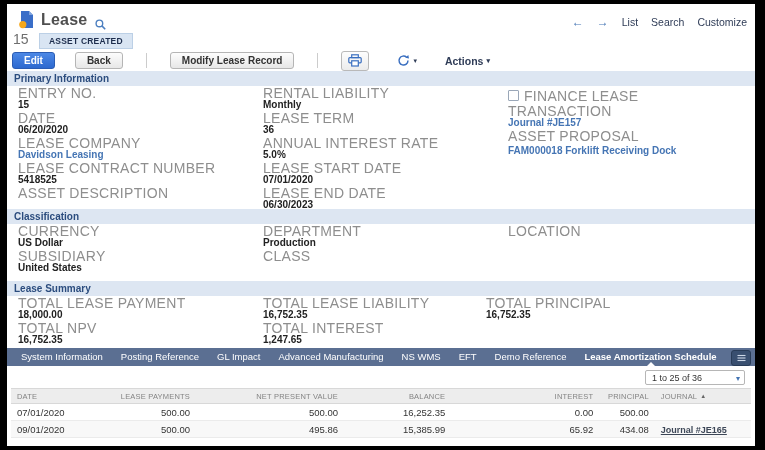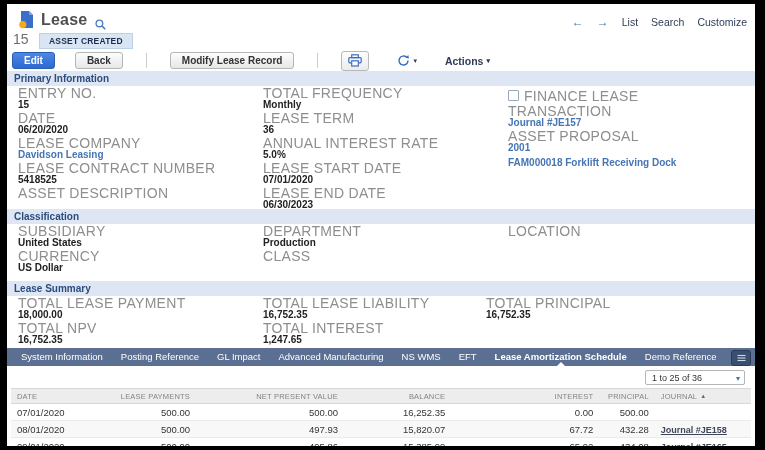--- a/index.html
+++ b/index.html
@@ -142,21 +142,21 @@
     <div class="field">
       <div class="flabel">LEASE CONTRACT NUMBER</div>
       <div class="fvalue">5418525</div>
     </div>
     <div class="field">
       <div class="flabel">ASSET DESCRIPTION</div>
     </div>
   </div>
   <div class="fcol" id="pcol2">
     <div class="field">
-      <div class="flabel">TOTAL FREQUENCY</div>
+      <div class="flabel">RENTAL LIABILITY</div>
       <div class="fvalue">Monthly</div>
     </div>
     <div class="field">
       <div class="flabel">LEASE TERM</div>
       <div class="fvalue">36</div>
     </div>
     <div class="field">
       <div class="flabel">ANNUAL INTEREST RATE</div>
       <div class="fvalue">5.0%</div>
     </div>
@@ -173,36 +173,35 @@
     <div class="cb-row">
       <span class="cb"></span>
       <span class="flabel">FINANCE LEASE</span>
     </div>
     <div class="field">
       <div class="flabel">TRANSACTION</div>
       <div class="fvalue"><a class="flink">Journal #JE157</a></div>
     </div>
     <div class="field">
       <div class="flabel">ASSET PROPOSAL</div>
-      <div class="fvalue"><a class="flink">2001</a></div>
     </div>
     <div class="field">
       <div class="fvalue"><a class="flink">FAM000018 Forklift Receiving Dock</a></div>
     </div>
   </div>
 
   <div class="sec-bar" id="bar-classification">Classification</div>
   <div class="fcol" id="ccol1">
     <div class="field">
+      <div class="flabel">CURRENCY</div>
+      <div class="fvalue">US Dollar</div>
+    </div>
+    <div class="field">
       <div class="flabel">SUBSIDIARY</div>
       <div class="fvalue">United States</div>
-    </div>
-    <div class="field">
-      <div class="flabel">CURRENCY</div>
-      <div class="fvalue">US Dollar</div>
     </div>
   </div>
   <div class="fcol" id="ccol2">
     <div class="field">
       <div class="flabel">DEPARTMENT</div>
       <div class="fvalue">Production</div>
     </div>
     <div class="field">
       <div class="flabel">CLASS</div>
       <div class="fvalue"></div>
@@ -243,22 +242,22 @@
     </div>
   </div>
 
   <div class="tabbar">
     <span class="tab">System Information</span>
     <span class="tab">Posting Reference</span>
     <span class="tab">GL Impact</span>
     <span class="tab">Advanced Manufacturing</span>
     <span class="tab">NS WMS</span>
     <span class="tab">EFT</span>
+    <span class="tab">Demo Reference</span>
     <span class="tab active">Lease Amortization Schedule</span>
-    <span class="tab">Demo Reference</span>
     <span class="collapse-btn">
       <svg width="11" height="8" viewBox="0 0 11 8">
         <line x1="1.5" y1="1.5" x2="9.5" y2="1.5" stroke="#cdd8e8" stroke-width="1.1"></line>
         <line x1="1.5" y1="4" x2="9.5" y2="4" stroke="#cdd8e8" stroke-width="1.1"></line>
         <line x1="1.5" y1="6.5" x2="9.5" y2="6.5" stroke="#cdd8e8" stroke-width="1.1"></line>
       </svg>
     </span>
   </div>
 
   <div class="page-select">
@@ -294,29 +293,20 @@
         <tr>
           <td class="l">07/01/2020</td>
           <td class="r">500.00</td>
           <td class="r">500.00</td>
           <td class="r">16,252.35</td>
           <td class="r">0.00</td>
           <td class="r">500.00</td>
           <td class="l"><a class="jlink"></a></td>
         </tr>
 
-        <tr>
-          <td class="l">08/01/2020</td>
-          <td class="r">500.00</td>
-          <td class="r">497.93</td>
-          <td class="r">15,820.07</td>
-          <td class="r">67.72</td>
-          <td class="r">432.28</td>
-          <td class="l"><a class="jlink">Journal #JE158</a></td>
-        </tr>
 
         <tr>
           <td class="l">09/01/2020</td>
           <td class="r">500.00</td>
           <td class="r">495.86</td>
           <td class="r">15,385.99</td>
           <td class="r">65.92</td>
           <td class="r">434.08</td>
           <td class="l"><a class="jlink">Journal #JE165</a></td>
         </tr>

